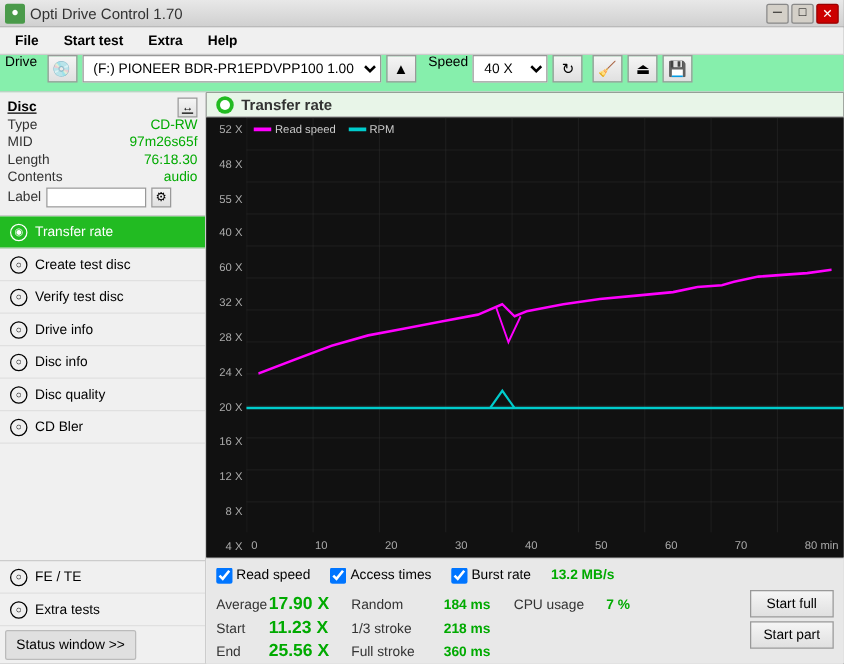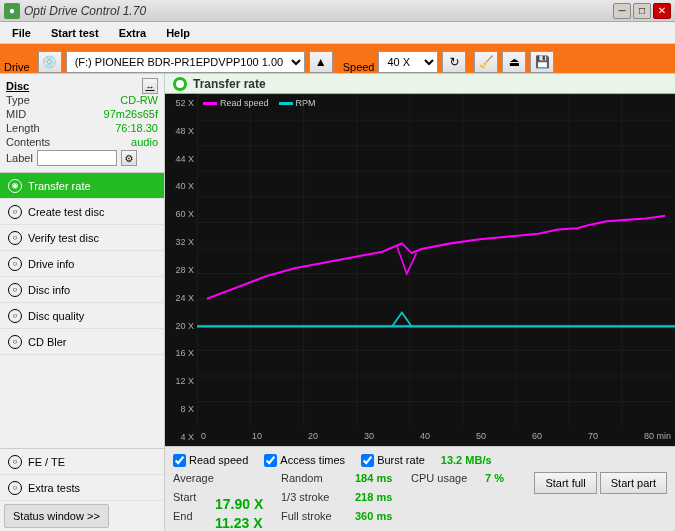--- a/index.html
+++ b/index.html
@@ -30,21 +30,20 @@
     .title-bar-icon {
       width: 16px; height: 16px;
       background: #4a9a4a;
       border-radius: 2px;
       display: flex; align-items: center; justify-content: center;
       color: white; font-size: 10px;
     }
     .title-bar-title {
       font-size: 12px;
       color: #333;
-      font-style: italic;
     }
     .title-bar-controls {
       display: flex; gap: 2px;
     }
     .title-btn {
       width: 18px; height: 16px;
       border: 1px solid #888;
       background: #d4d0c8;
       cursor: pointer;
       display: flex; align-items: center; justify-content: center;
@@ -66,24 +65,24 @@
     }
     .menu-item {
       padding: 2px 8px;
       cursor: pointer;
       border-radius: 2px;
       font-size: 11px;
     }
 
     
     .toolbar {
-      background: #f97316;
+      background: #86efac;
       height: 30px;
       display: flex;
-      align-items: flex-end;
+      align-items: flex-start;
       padding: 0 4px;
       gap: 4px;
       border-bottom: 1px solid #ccc;
     }
     .toolbar-label {
       font-size: 11px;
       margin-right: 4px;
     }
     .drive-select {
       height: 22px;
@@ -360,33 +359,33 @@
       color: #00aa00;
       font-weight: bold;
     }
     .stats-col {
       display: flex;
       flex-direction: column;
       gap: 1px;
     }
     .stat-row {
       display: flex;
-      align-items: flex-start;
+      align-items: flex-end;
       gap: 4px;
       height: 18px;
     }
     .stat-label { color: #333; font-size: 11px; width: 38px; }
     .stat-val { color: #00aa00; font-size: 14px; width: 50px; margin-top: 24px; }
     .stat-right-label { color: #333; font-size: 11px; width: 70px; }
     .stat-right-val { color: #00aa00; font-size: 11px; width: 40px; }
     .burst-val { color: #00aa00; font-size: 11px; font-weight: bold; }
 
     .action-btns {
       display: flex;
-      flex-direction: row;
+      flex-direction: column;
       gap: 3px;
       margin-left: auto;
     }
     .action-btn {
       height: 22px;
       padding: 0 10px;
       border: 1px solid #999;
       background: linear-gradient(to bottom, #f5f5f5, #e0e0e0);
       cursor: pointer;
       font-size: 11px;
@@ -527,21 +526,21 @@
             </svg>
         </div>
         <span class="chart-header-title">Transfer rate</span>
       </div>
 
       <div class="chart-container">
 
         <div class="chart-y-axis">
           <span class="chart-y-label">52 X</span>
           <span class="chart-y-label">48 X</span>
-          <span class="chart-y-label">44 X</span>
+          <span class="chart-y-label">55 X</span>
           <span class="chart-y-label">40 X</span>
           <span class="chart-y-label">60 X</span>
           <span class="chart-y-label">32 X</span>
           <span class="chart-y-label">28 X</span>
           <span class="chart-y-label">24 X</span>
           <span class="chart-y-label">20 X</span>
           <span class="chart-y-label">16 X</span>
           <span class="chart-y-label">12 X</span>
           <span class="chart-y-label">8 X</span>
           <span class="chart-y-label">4 X</span>

